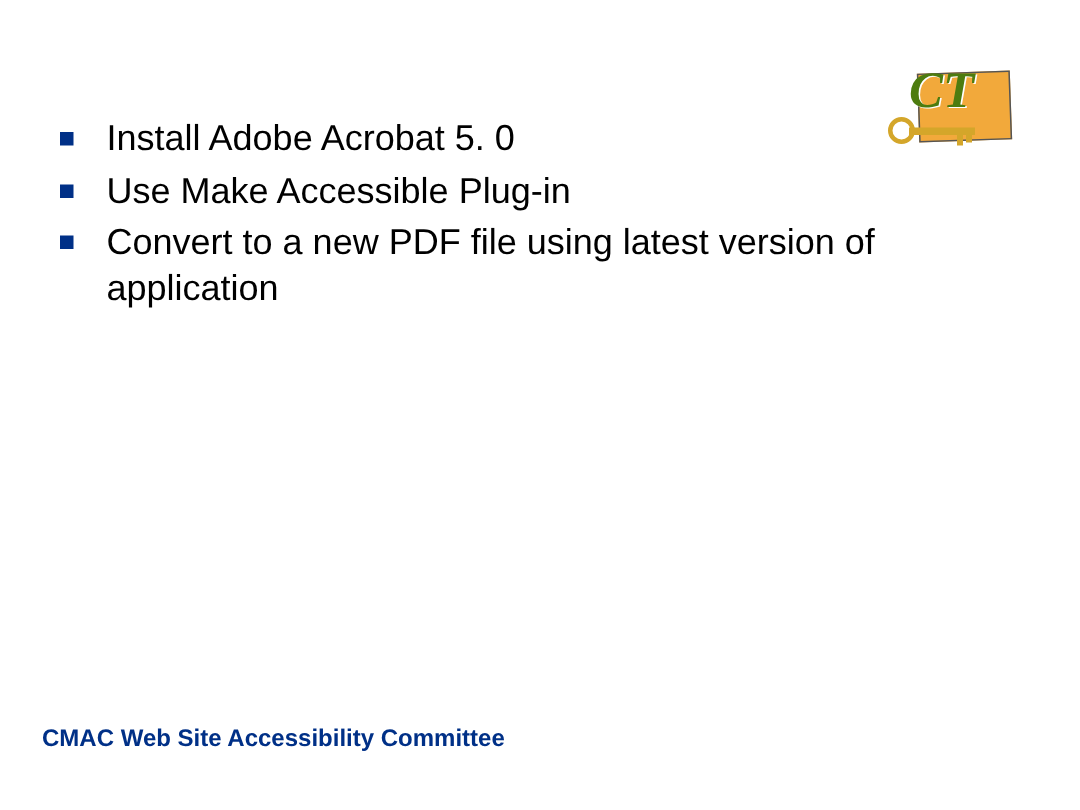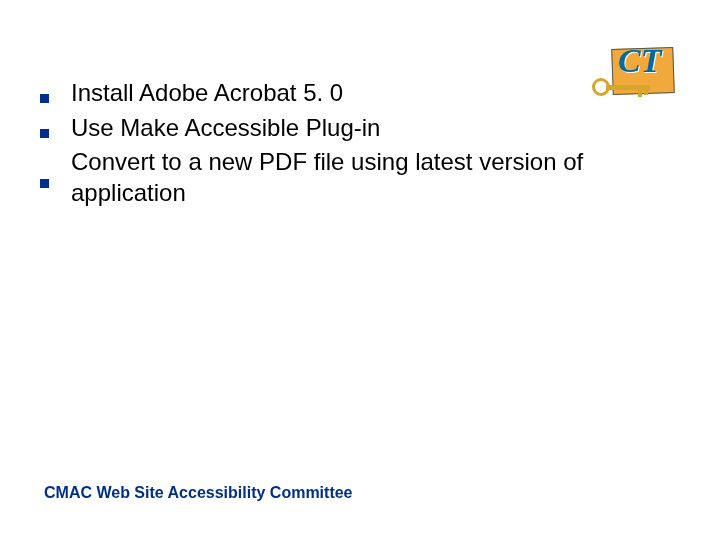--- a/index.html
+++ b/index.html
@@ -17,38 +17,38 @@
     font-size: 44px;
     line-height: 1.08;
     max-width: 540px;
   }
   .bullets {
     margin-top: 28px;
     padding-left: 0;
   }
   .bullet {
     display: flex;
-    align-items: center;
+    align-items: flex-start;
     color: #000;
     font-size: 24px;
     line-height: 1.28;
     margin-bottom: 4px;
   }
   .bullet .sq {
     width: 9px;
     height: 9px;
     background: #003087;
     margin-top: 10px;
     margin-right: 22px;
     flex-shrink: 0;
   }
   .bullet .txt { flex: 1; }
   .footer {
     position: absolute;
-    left: 44px;
+    left: 28px;
     bottom: 38px;
     color: #003087;
     font-weight: bold;
     font-size: 16px;
   }
   .logo {
     position: absolute;
     top: 42px;
     right: 46px;
     width: 78px;
@@ -60,26 +60,26 @@
     right: 0;
     width: 62px;
     height: 46px;
     background: #f2a93b;
     border: 1px solid #555;
     transform: rotate(-2deg);
   }
   .logo .ct {
     position: absolute;
     top: 0;
-    left: 22px;
+    left: 10px;
     font-family: "Times New Roman", Times, serif;
     font-weight: bold;
     font-style: italic;
     font-size: 34px;
-    color: #0369a1;
+    color: #4d7c0f;
     text-shadow: 1px 1px 0 #fff;
   }
   .logo .key {
     position: absolute;
     left: -4px;
     top: 36px;
     width: 64px;
     height: 18px;
   }
   .logo .key .ring {

